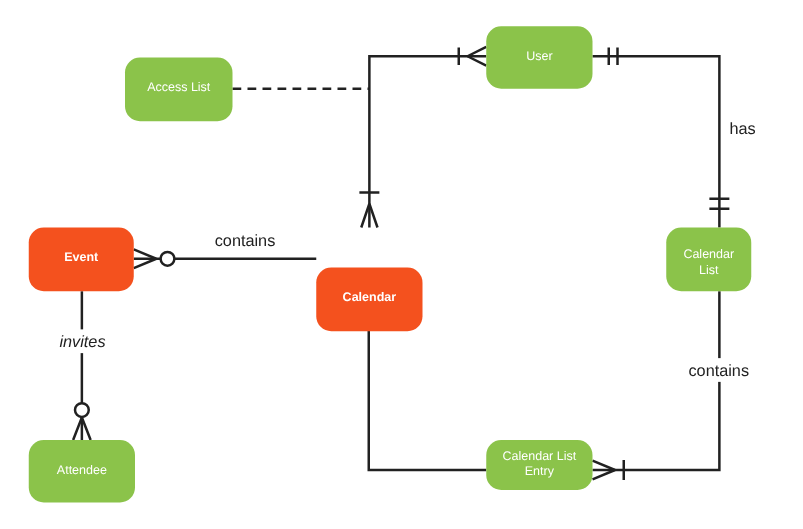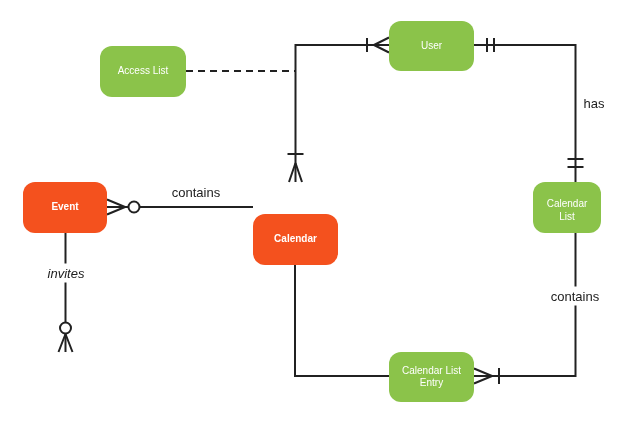--- a/index.html
+++ b/index.html
@@ -25,21 +25,21 @@
     box-sizing:border-box;padding:10px 8px;border-radius:12px;
   }
   .entity.green{background:var(--entity-green);}
   .entity.orange{background:var(--entity-orange);font-weight:bold;}
   .e-access-rule{left:100px;top:46px;width:86px;height:51px;}
   .e-user{left:389px;top:21px;width:85px;height:50px;}
   .e-event{left:23px;top:182px;width:84px;height:51px;}
   .e-calendar{left:253px;top:182px;width:85px;height:51px;margin-top:32px;}
   .e-calendar-list{left:533px;top:182px;width:68px;height:51px;align-items:flex-end;}
   .e-attendee{left:23px;top:352px;width:85px;height:50px;}
-  .e-entry{left:389px;top:352px;width:85px;height:50px;}
+  .e-entry{left:389px;top:352px;width:85px;height:40px;}
   .edge-label{
     position:absolute;transform:translate(-50%,-50%);
     background:var(--background);color:var(--label-text);
     font-size:13px;padding:2px 5px;white-space:nowrap;
   }
   .l-contains-ec{left:196px;top:192px;}
   .l-invites{left:66px;top:273px;font-style:italic;}
   .l-has-access{left:294px;top:127px;}
   .l-has{left:576px;top:103px;margin-left:18px;}
   .l-contains-cl{left:575px;top:296px;}
@@ -102,20 +102,23 @@
   </div>
   <div class="entity orange e-event">
     <span>Event</span>
   </div>
   <div class="entity orange e-calendar">
     <span>Calendar</span>
   </div>
   <div class="entity green e-calendar-list">
     <span>Calendar List</span>
   </div>
+  <div class="entity green e-attendee">
+    <span>Attendee</span>
+  </div>
   <div class="entity green e-entry">
     <span>Calendar List Entry</span>
   </div>
 
   <div class="edge-label l-contains-ec">contains</div>
   <div class="edge-label l-invites">invites</div>
   <div class="edge-label l-has">has</div>
   <div class="edge-label l-contains-cl">contains</div>
 </div>
 

